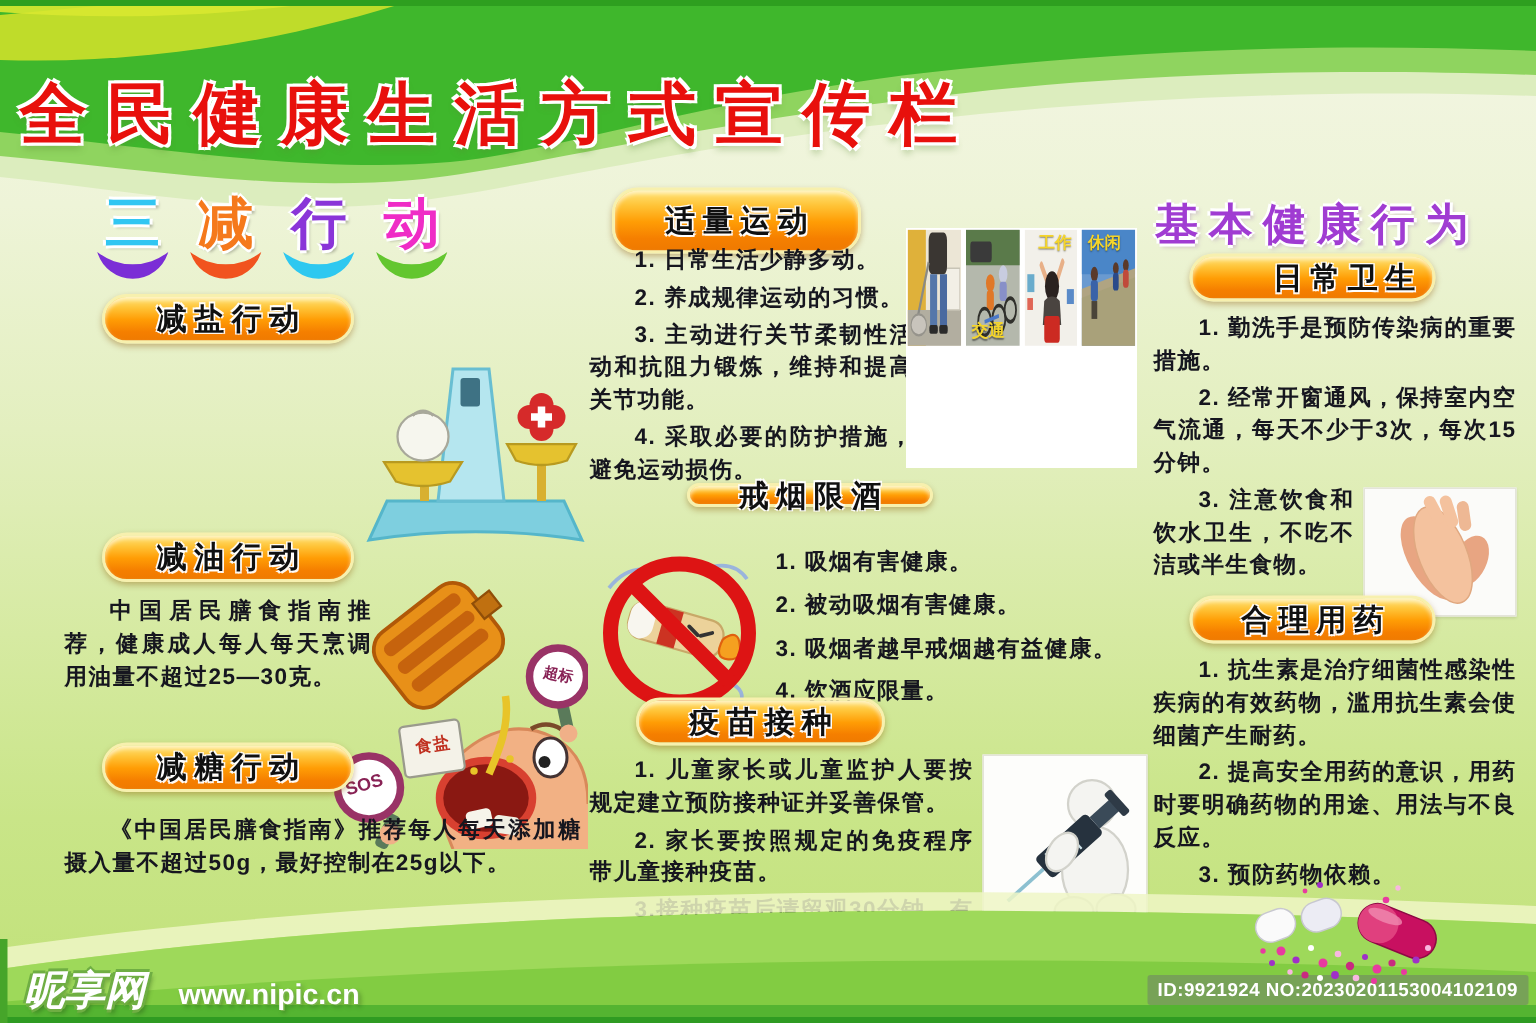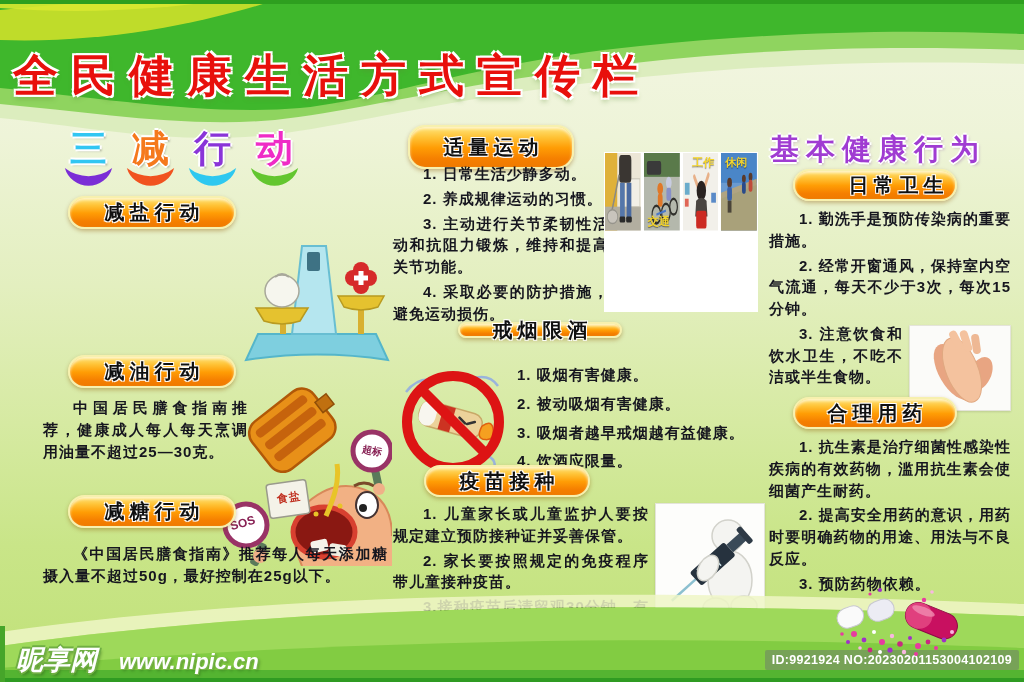--- a/index.html
+++ b/index.html
@@ -74,21 +74,21 @@
   .ill-label{ position:absolute; font-weight:900; line-height:1; }
 
   
   .footer-waves{ left:0; bottom:0; width:1024px; height:112px; }
   .watermark{ left:16px; top:642px; display:flex; align-items:baseline; gap:22px; }
   .wm-site{
     font-size:27px; font-weight:900; font-style:italic; color:#fff;
     text-shadow:-2px 0 0 #6fae43,2px 0 0 #6fae43,0 -2px 0 #6fae43,0 2px 0 #6fae43,2px 3px 3px rgba(40,80,20,.45);
   }
   .wm-url{
-    font-size:22px; font-weight:bold; font-style:italic; color:#fff;
+    font-size:19px; font-weight:bold; color:#fff;
     text-shadow:1px 1px 0 #7ab54e,2px 2px 3px rgba(40,80,20,.4);
   }
   .id-bar{
     right:5px; top:650px; background:rgba(112,128,105,.55); border-radius:2px;
     color:#fff; font-size:12.5px; font-weight:bold; padding:3px 7px; letter-spacing:.3px;
   }
 </style>
 </head>
 <body>
 

